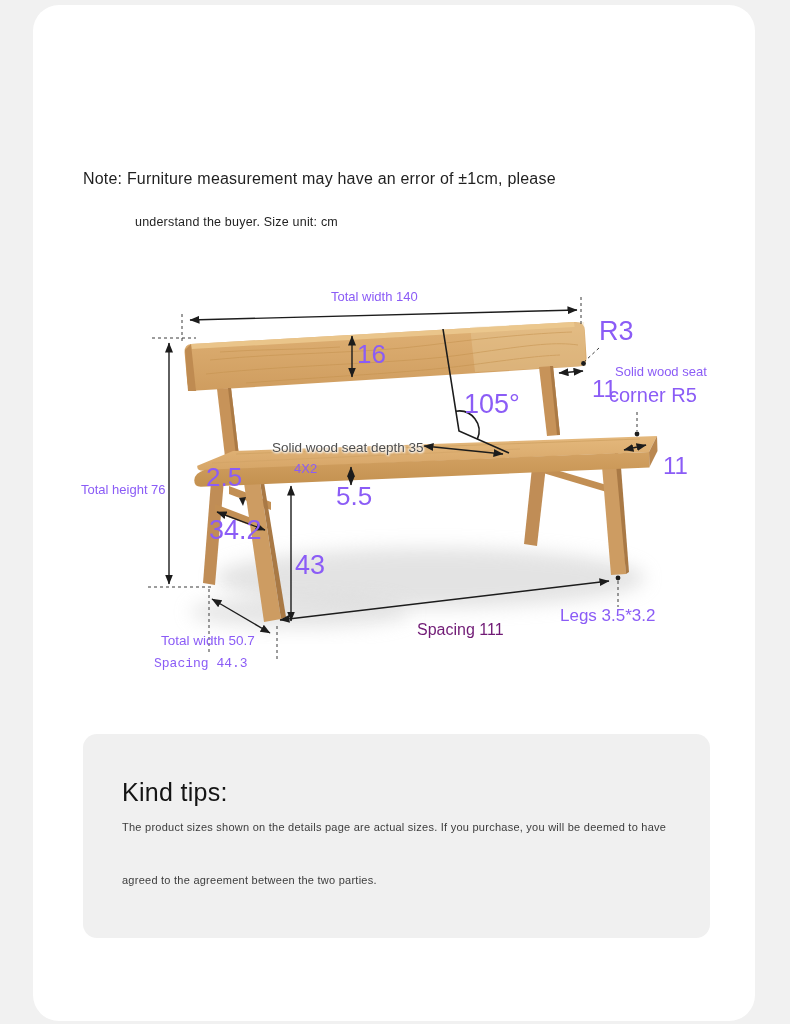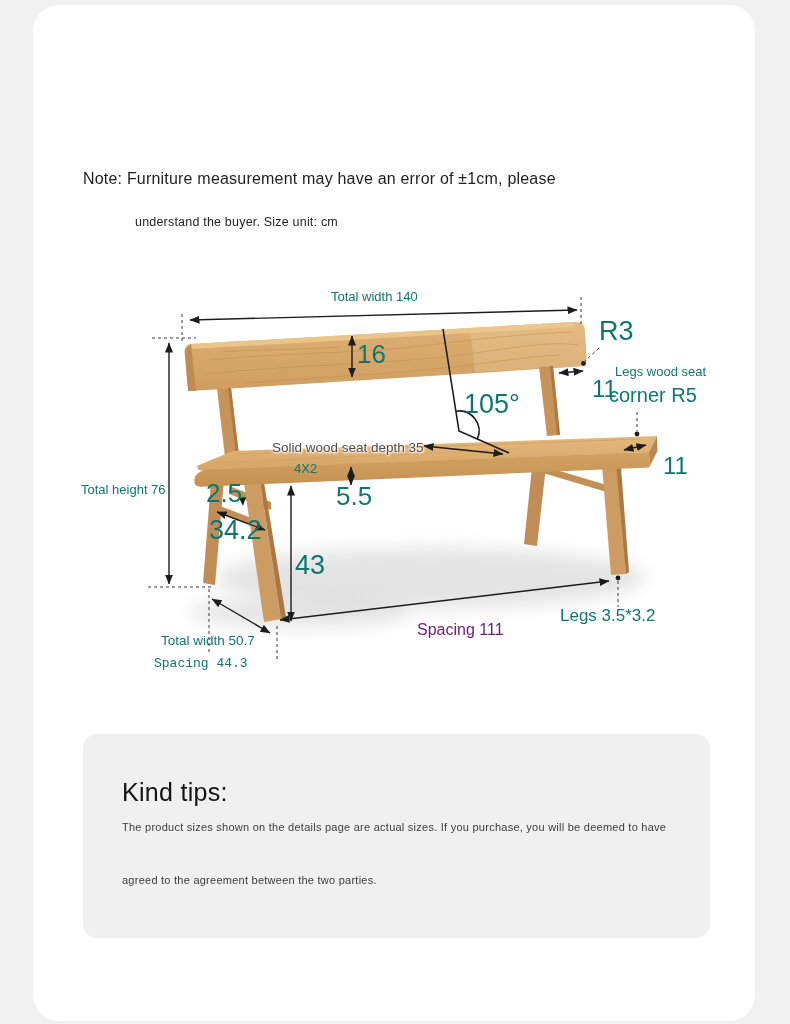--- a/index.html
+++ b/index.html
@@ -15,21 +15,21 @@
   }
   .note-line1{
     position:absolute;left:83px;top:170px;font-size:16px;color:#1f1f1f;
     letter-spacing:.2px;white-space:nowrap;
   }
   .note-line2{
     position:absolute;left:135px;top:215px;font-size:12.5px;color:#1f1f1f;
     letter-spacing:.2px;white-space:nowrap;
   }
   .scene{position:absolute;left:0;top:0;width:790px;height:1024px;pointer-events:none;}
-  .lbl{position:absolute;color:#0f766e;white-space:nowrap;line-height:1.05;}
+  .lbl{position:absolute;color:#8b5cf6;white-space:nowrap;line-height:1.05;}
   .s13{font-size:13px;}
   .s13b{font-size:13.5px;}
   .s15{font-size:13px;}
   .s16{font-size:16px;}
   .s17{font-size:17px;}
   .s20{font-size:20px;}
   .s24{font-size:24px;margin-left:32px;}
   .s26{font-size:26px;}
   .s27{font-size:27px;}
   .gray{color:#701a75;}
@@ -170,26 +170,26 @@
     <path d="M455.9,411.2 A20,20 0 0 1 477.3,439.1"></path>
   </g>
 </svg>
 
 <div class="lbl s13" style="left:331px;top:290px;">Total width 140</div>
 <div class="lbl s13" style="left:81px;top:483px;">Total height 76</div>
 <div class="lbl s26" style="left:357px;top:341px;">16</div>
 <div class="lbl s27" style="left:599px;top:317px;">R3</div>
 <div class="lbl s27" style="left:464px;top:390px;">105°</div>
 <div class="lbl s24" style="left:560px;top:376px;">11</div>
-<div class="lbl s13" style="left:615px;top:365px;">Legs wood seat</div>
+<div class="lbl s13" style="left:615px;top:365px;">Solid wood seat</div>
 <div class="lbl s20" style="left:609px;top:385px;">corner R5</div>
 <div class="lbl s13b halo" style="left:272px;top:441px;">Solid wood seat depth 35</div>
 <div class="lbl s15" style="left:294px;top:462px;">4X2</div>
 <div class="lbl s26" style="left:336px;top:483px;">5.5</div>
-<div class="lbl s26" style="left:206px;top:480px;">2.5</div>
+<div class="lbl s26" style="left:206px;top:464px;">2.5</div>
 <div class="lbl s27" style="left:209px;top:516px;">34.2</div>
 <div class="lbl s27" style="left:295px;top:551px;">43</div>
 <div class="lbl s24" style="left:631px;top:453px;">11</div>
 <div class="lbl s13b" style="left:161px;top:634px;">Total width 50.7</div>
 <div class="lbl s15" style="left:154px;top:657px;font-family:Liberation Mono, monospace;">Spacing 44.3</div>
 <div class="lbl s16 gray" style="left:417px;top:622px;">Spacing 111</div>
 <div class="lbl s17" style="left:560px;top:607px;">Legs 3.5*3.2</div>
 
 <div class="tips">
   <div class="tips-title">Kind tips:</div>

